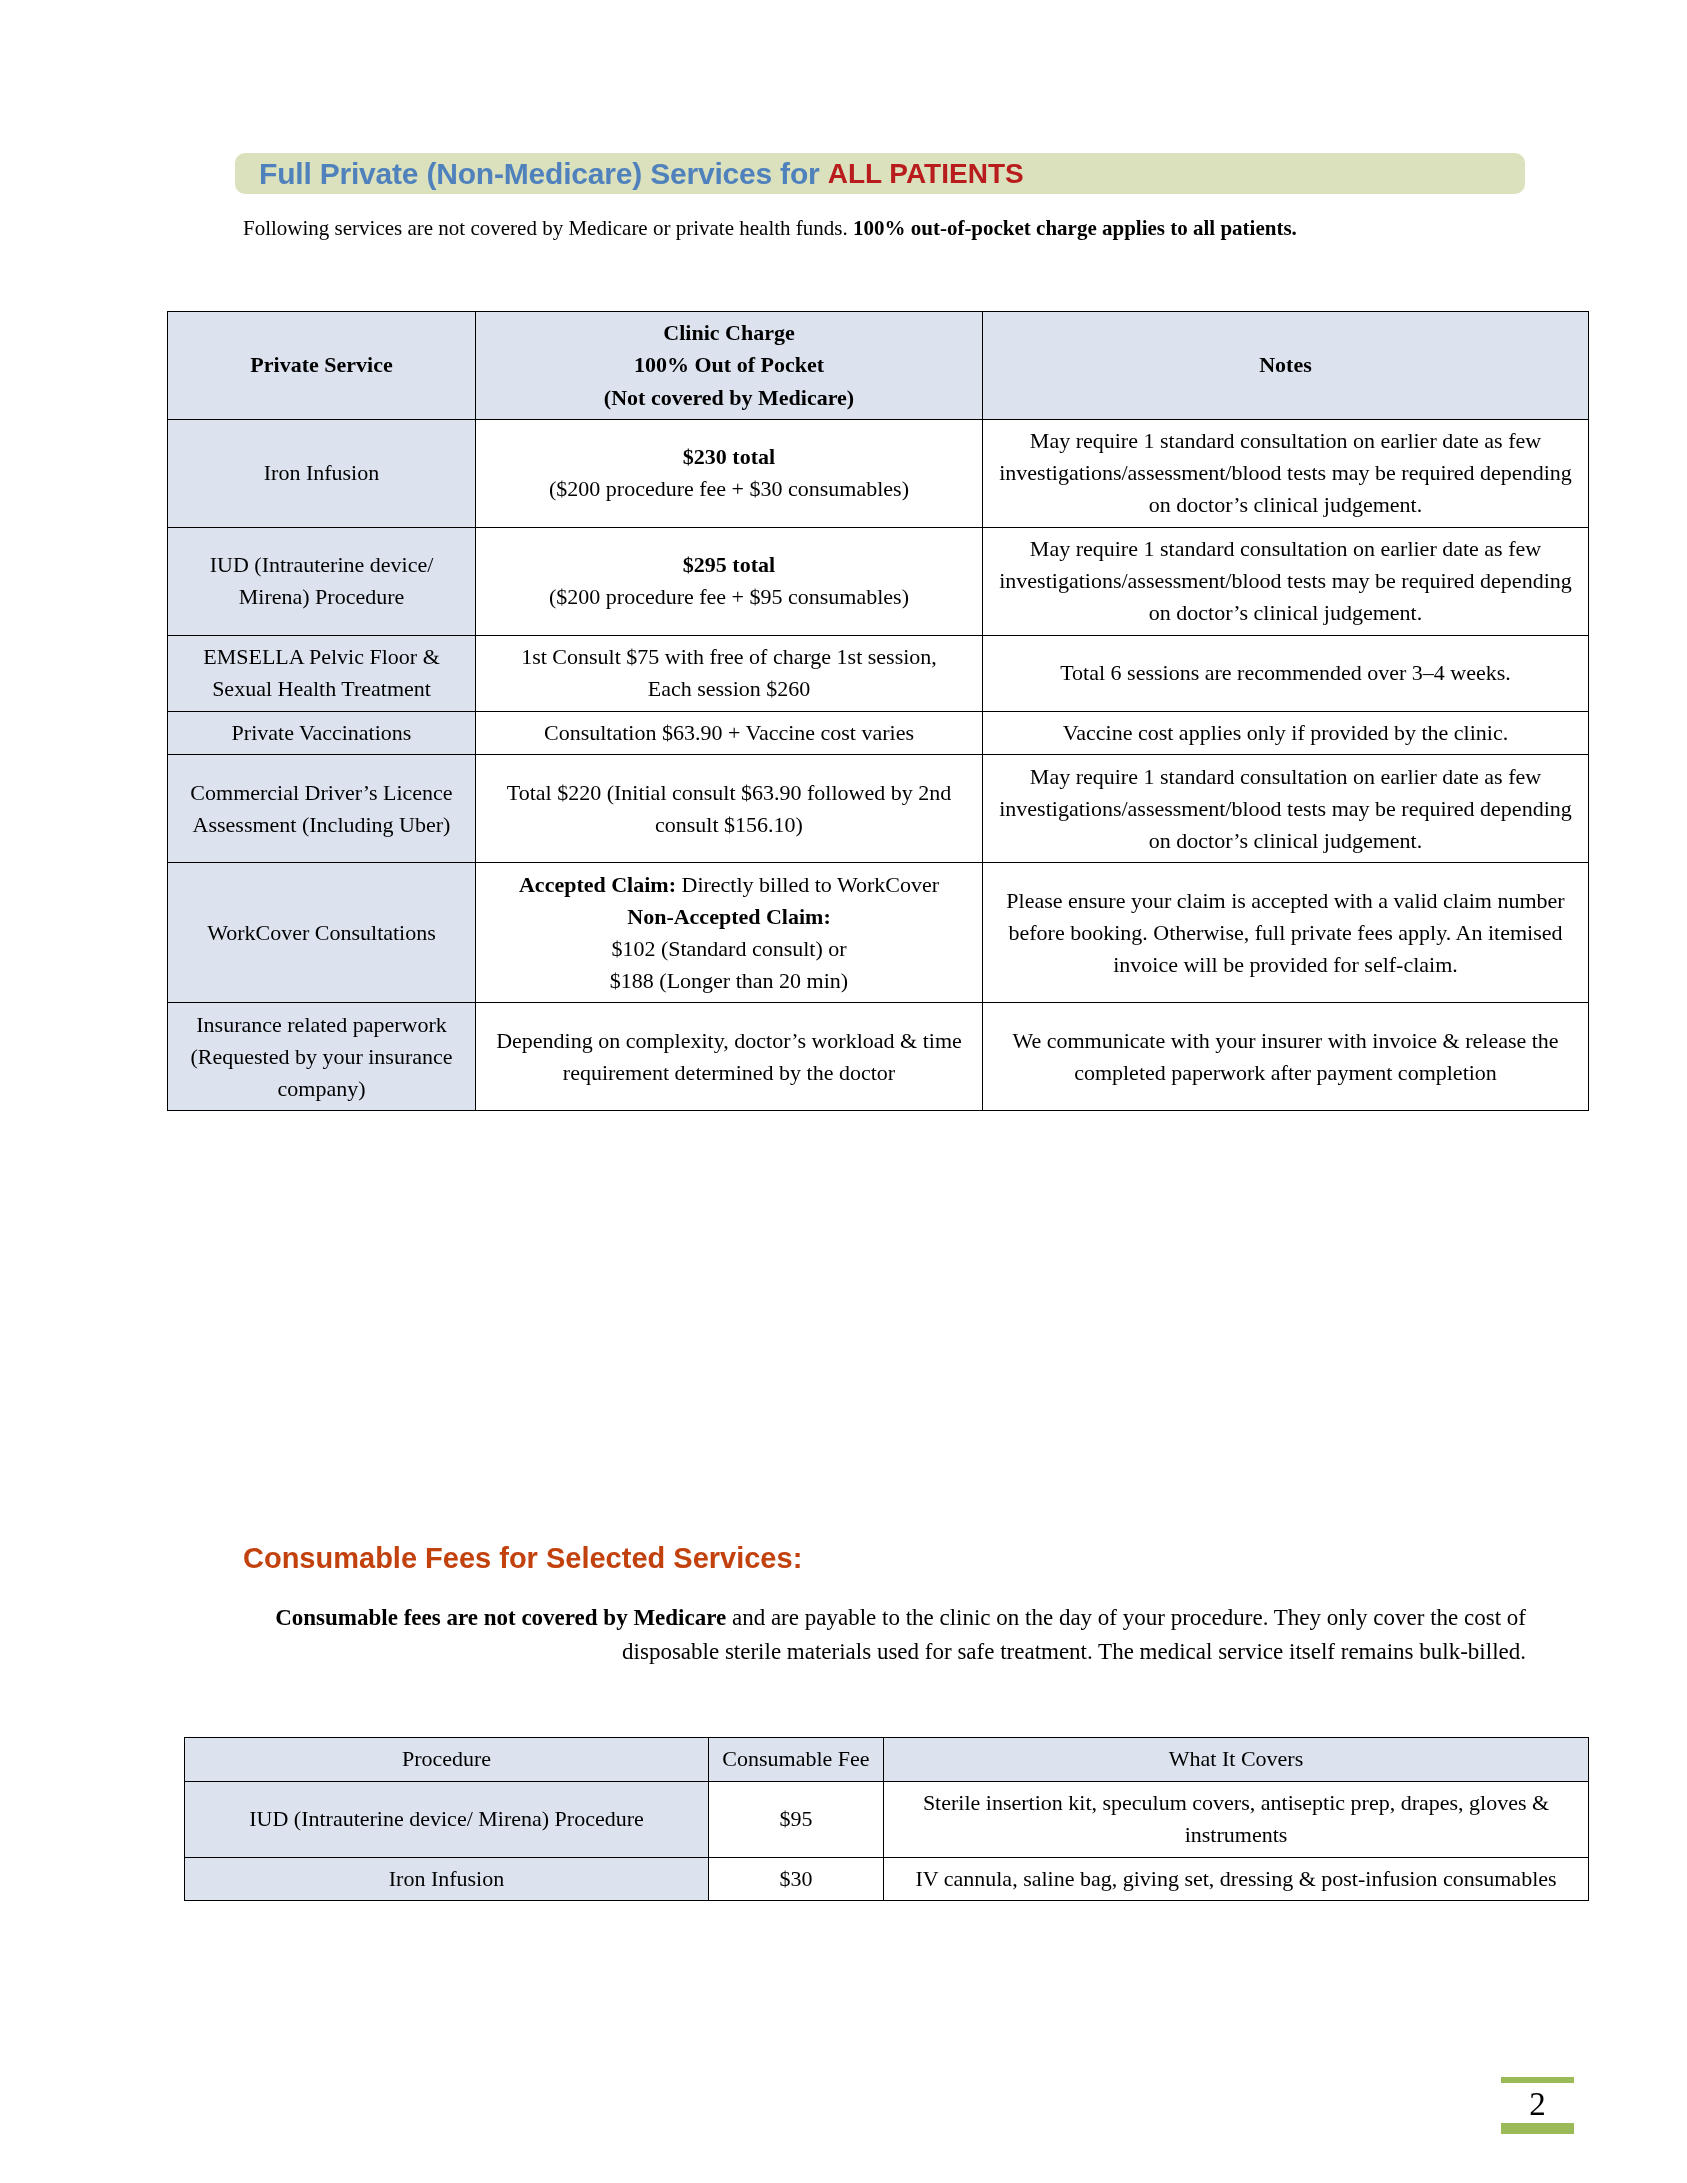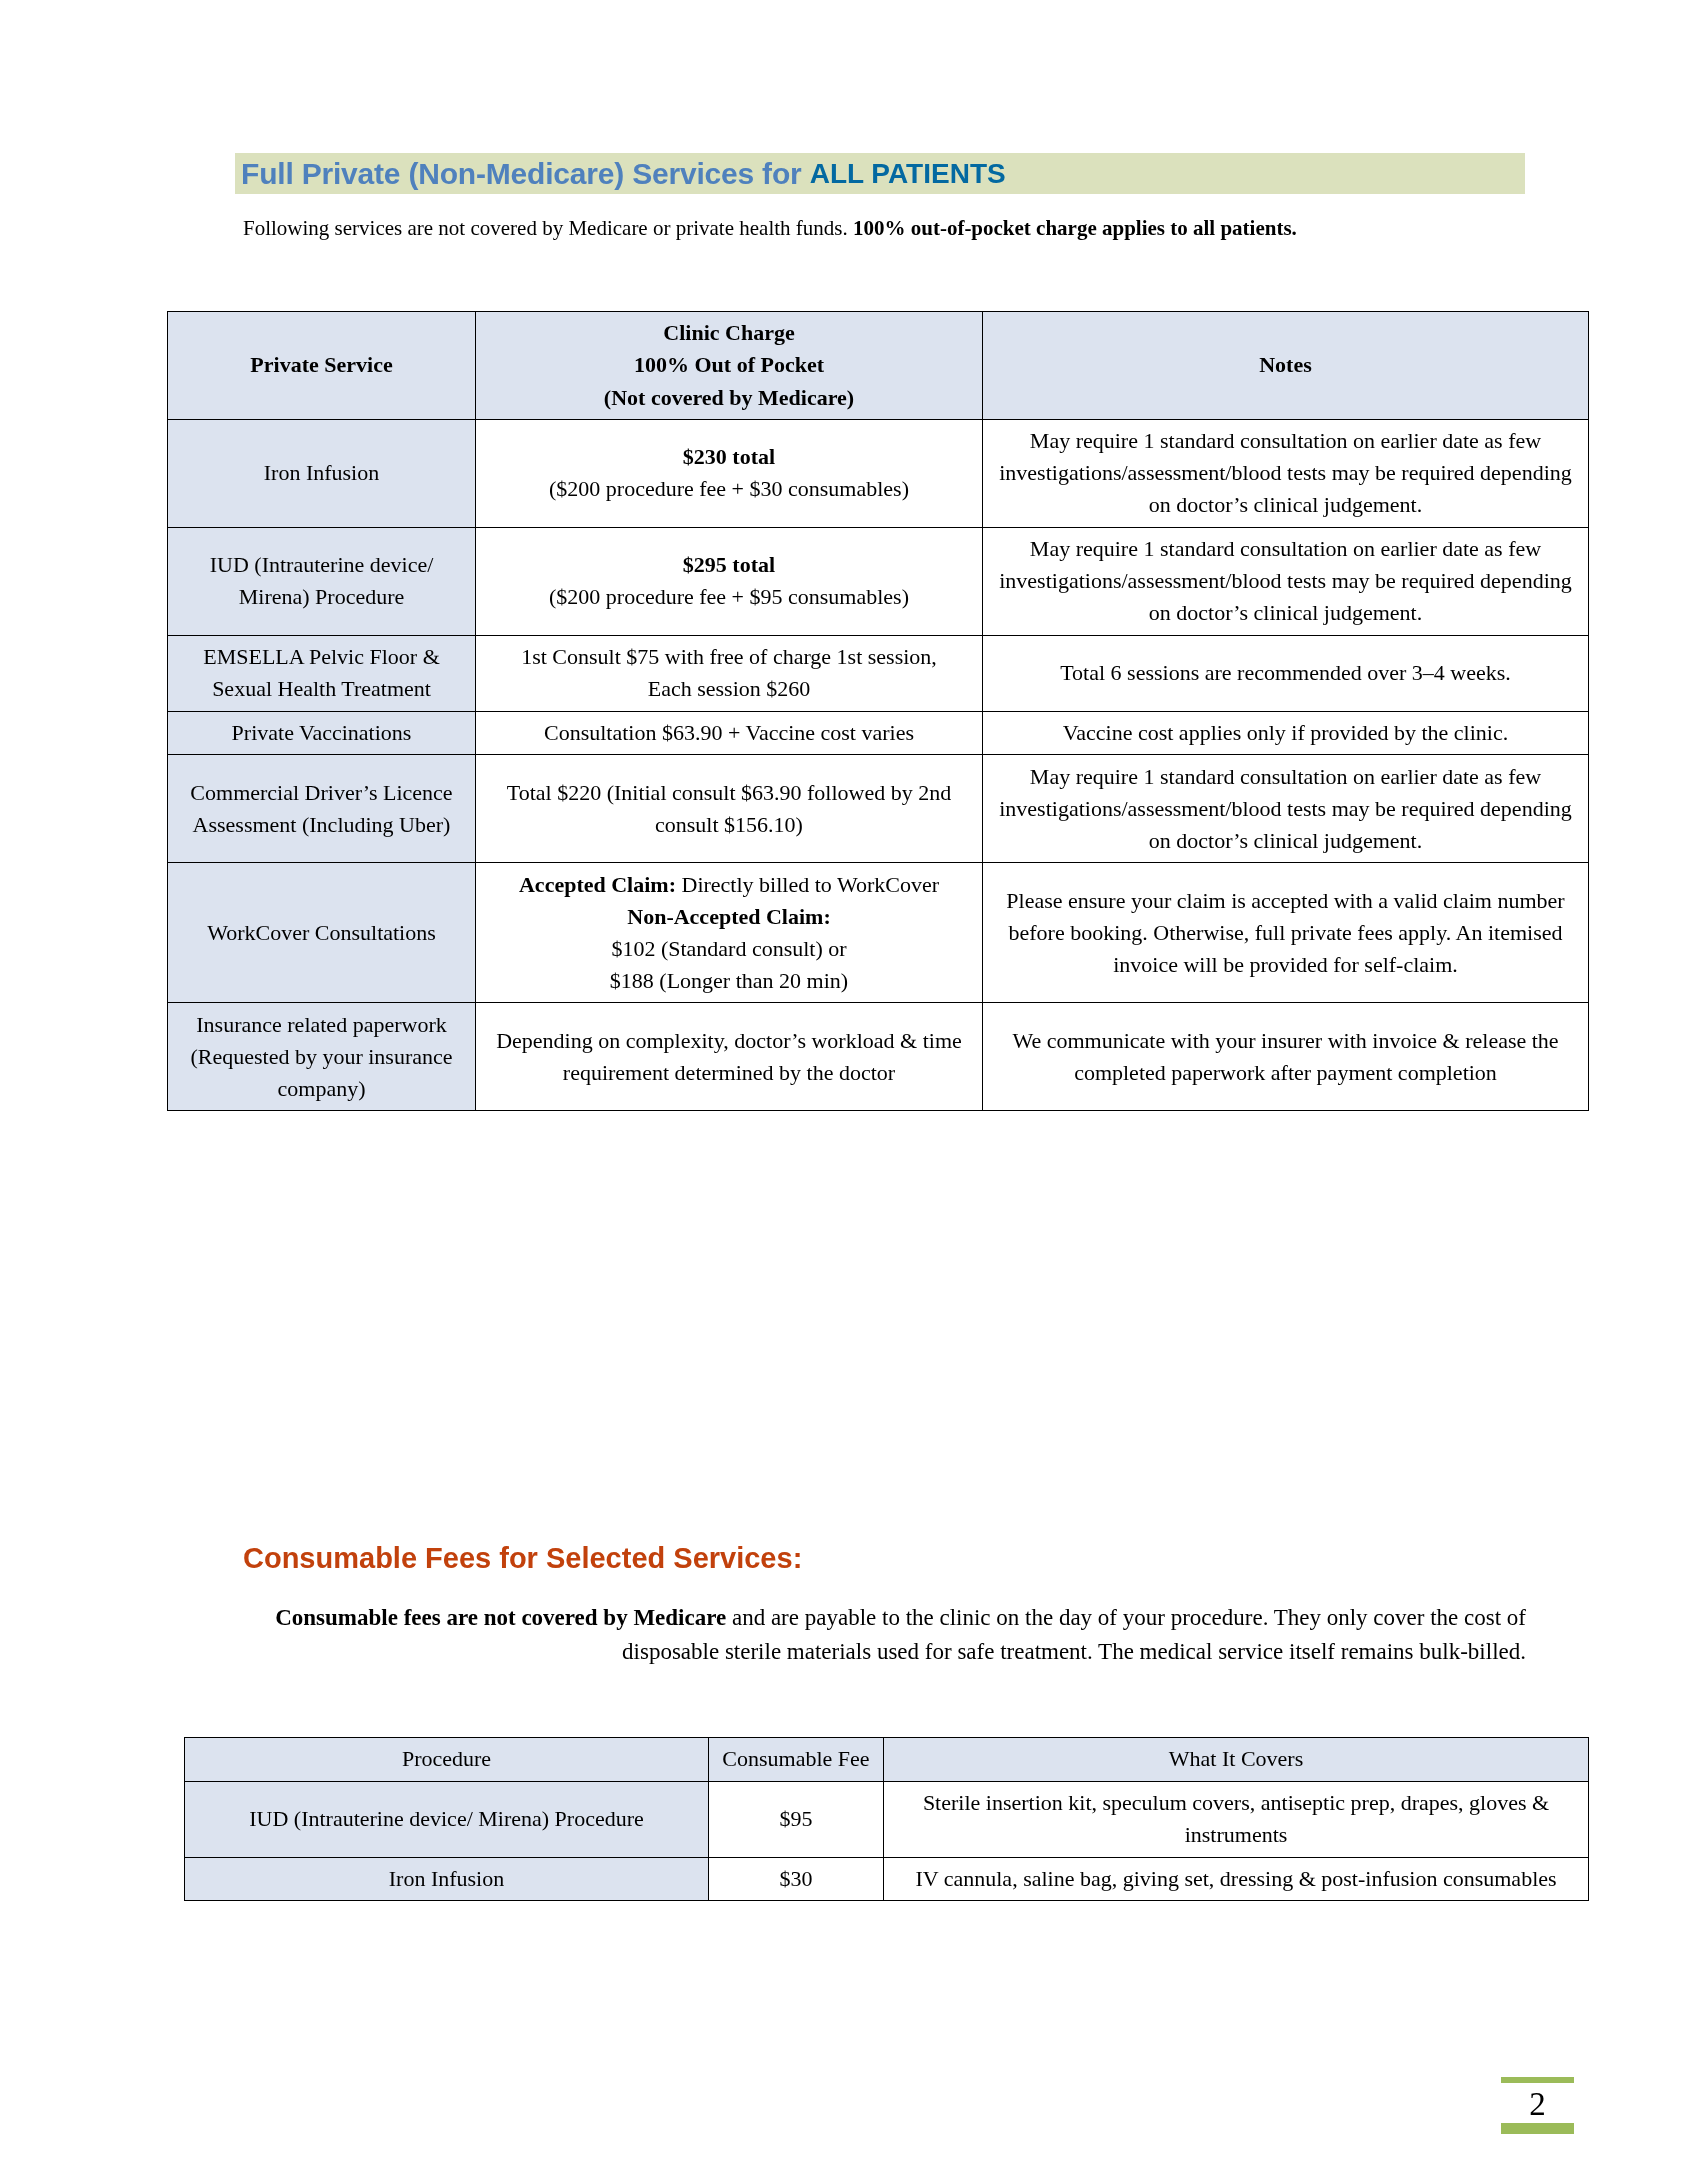--- a/index.html
+++ b/index.html
@@ -25,36 +25,37 @@
   
   .title-banner {
     position: absolute;
     left: 235px;
     top: 153px;
     width: 1290px;
     height: 41px;
     background: #dbe1bd;
     display: flex;
     align-items: center;
-    padding-left: 6px;
+    padding-left: 24px;
     box-sizing: border-box;
+    border-radius: 10px;
   }
   .title-main {
     font-family: "Liberation Sans", sans-serif;
     font-size: 30px;
     font-weight: bold;
     color: #4f81bd;
     letter-spacing: -0.2px;
     white-space: pre;
   }
   .title-accent {
     font-family: "Liberation Sans", sans-serif;
     font-size: 28px;
     font-weight: bold;
-    color: #0369a1;
+    color: #b91c1c;
     white-space: pre;
   }
 
   
   .intro {
     position: absolute;
     left: 243px;
     top: 213px;
     width: 1283px;
     font-size: 21px;

